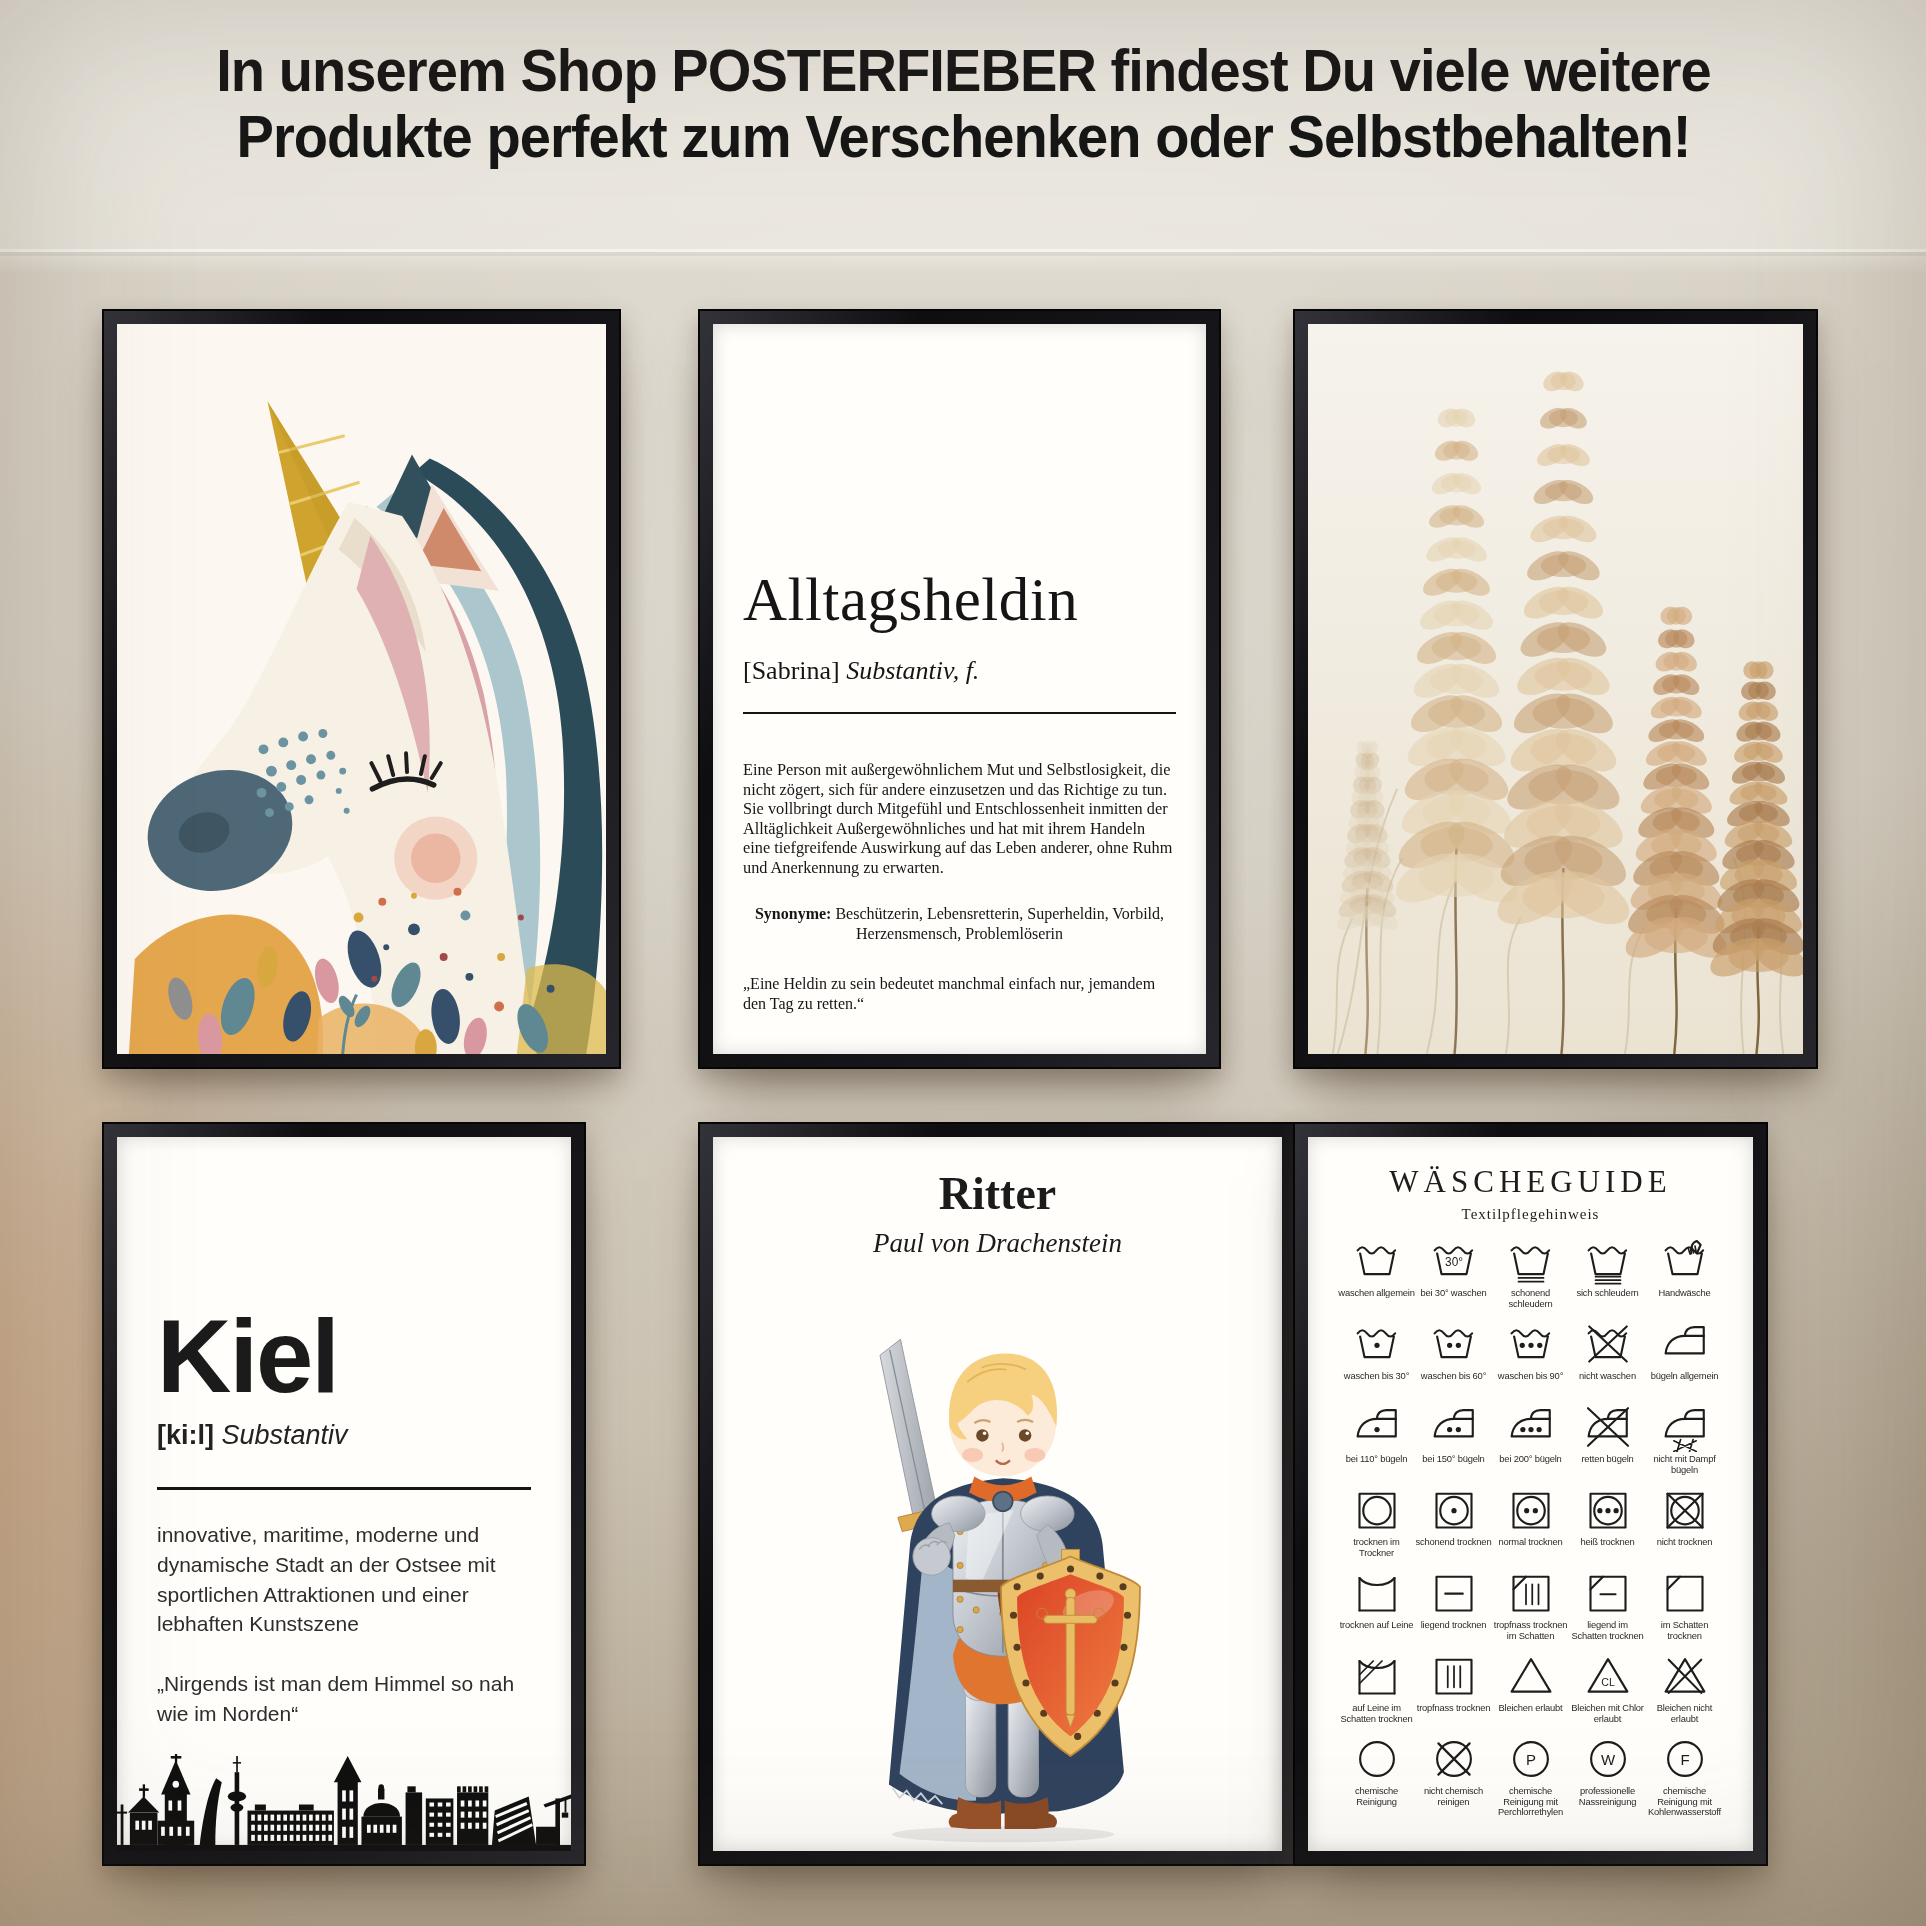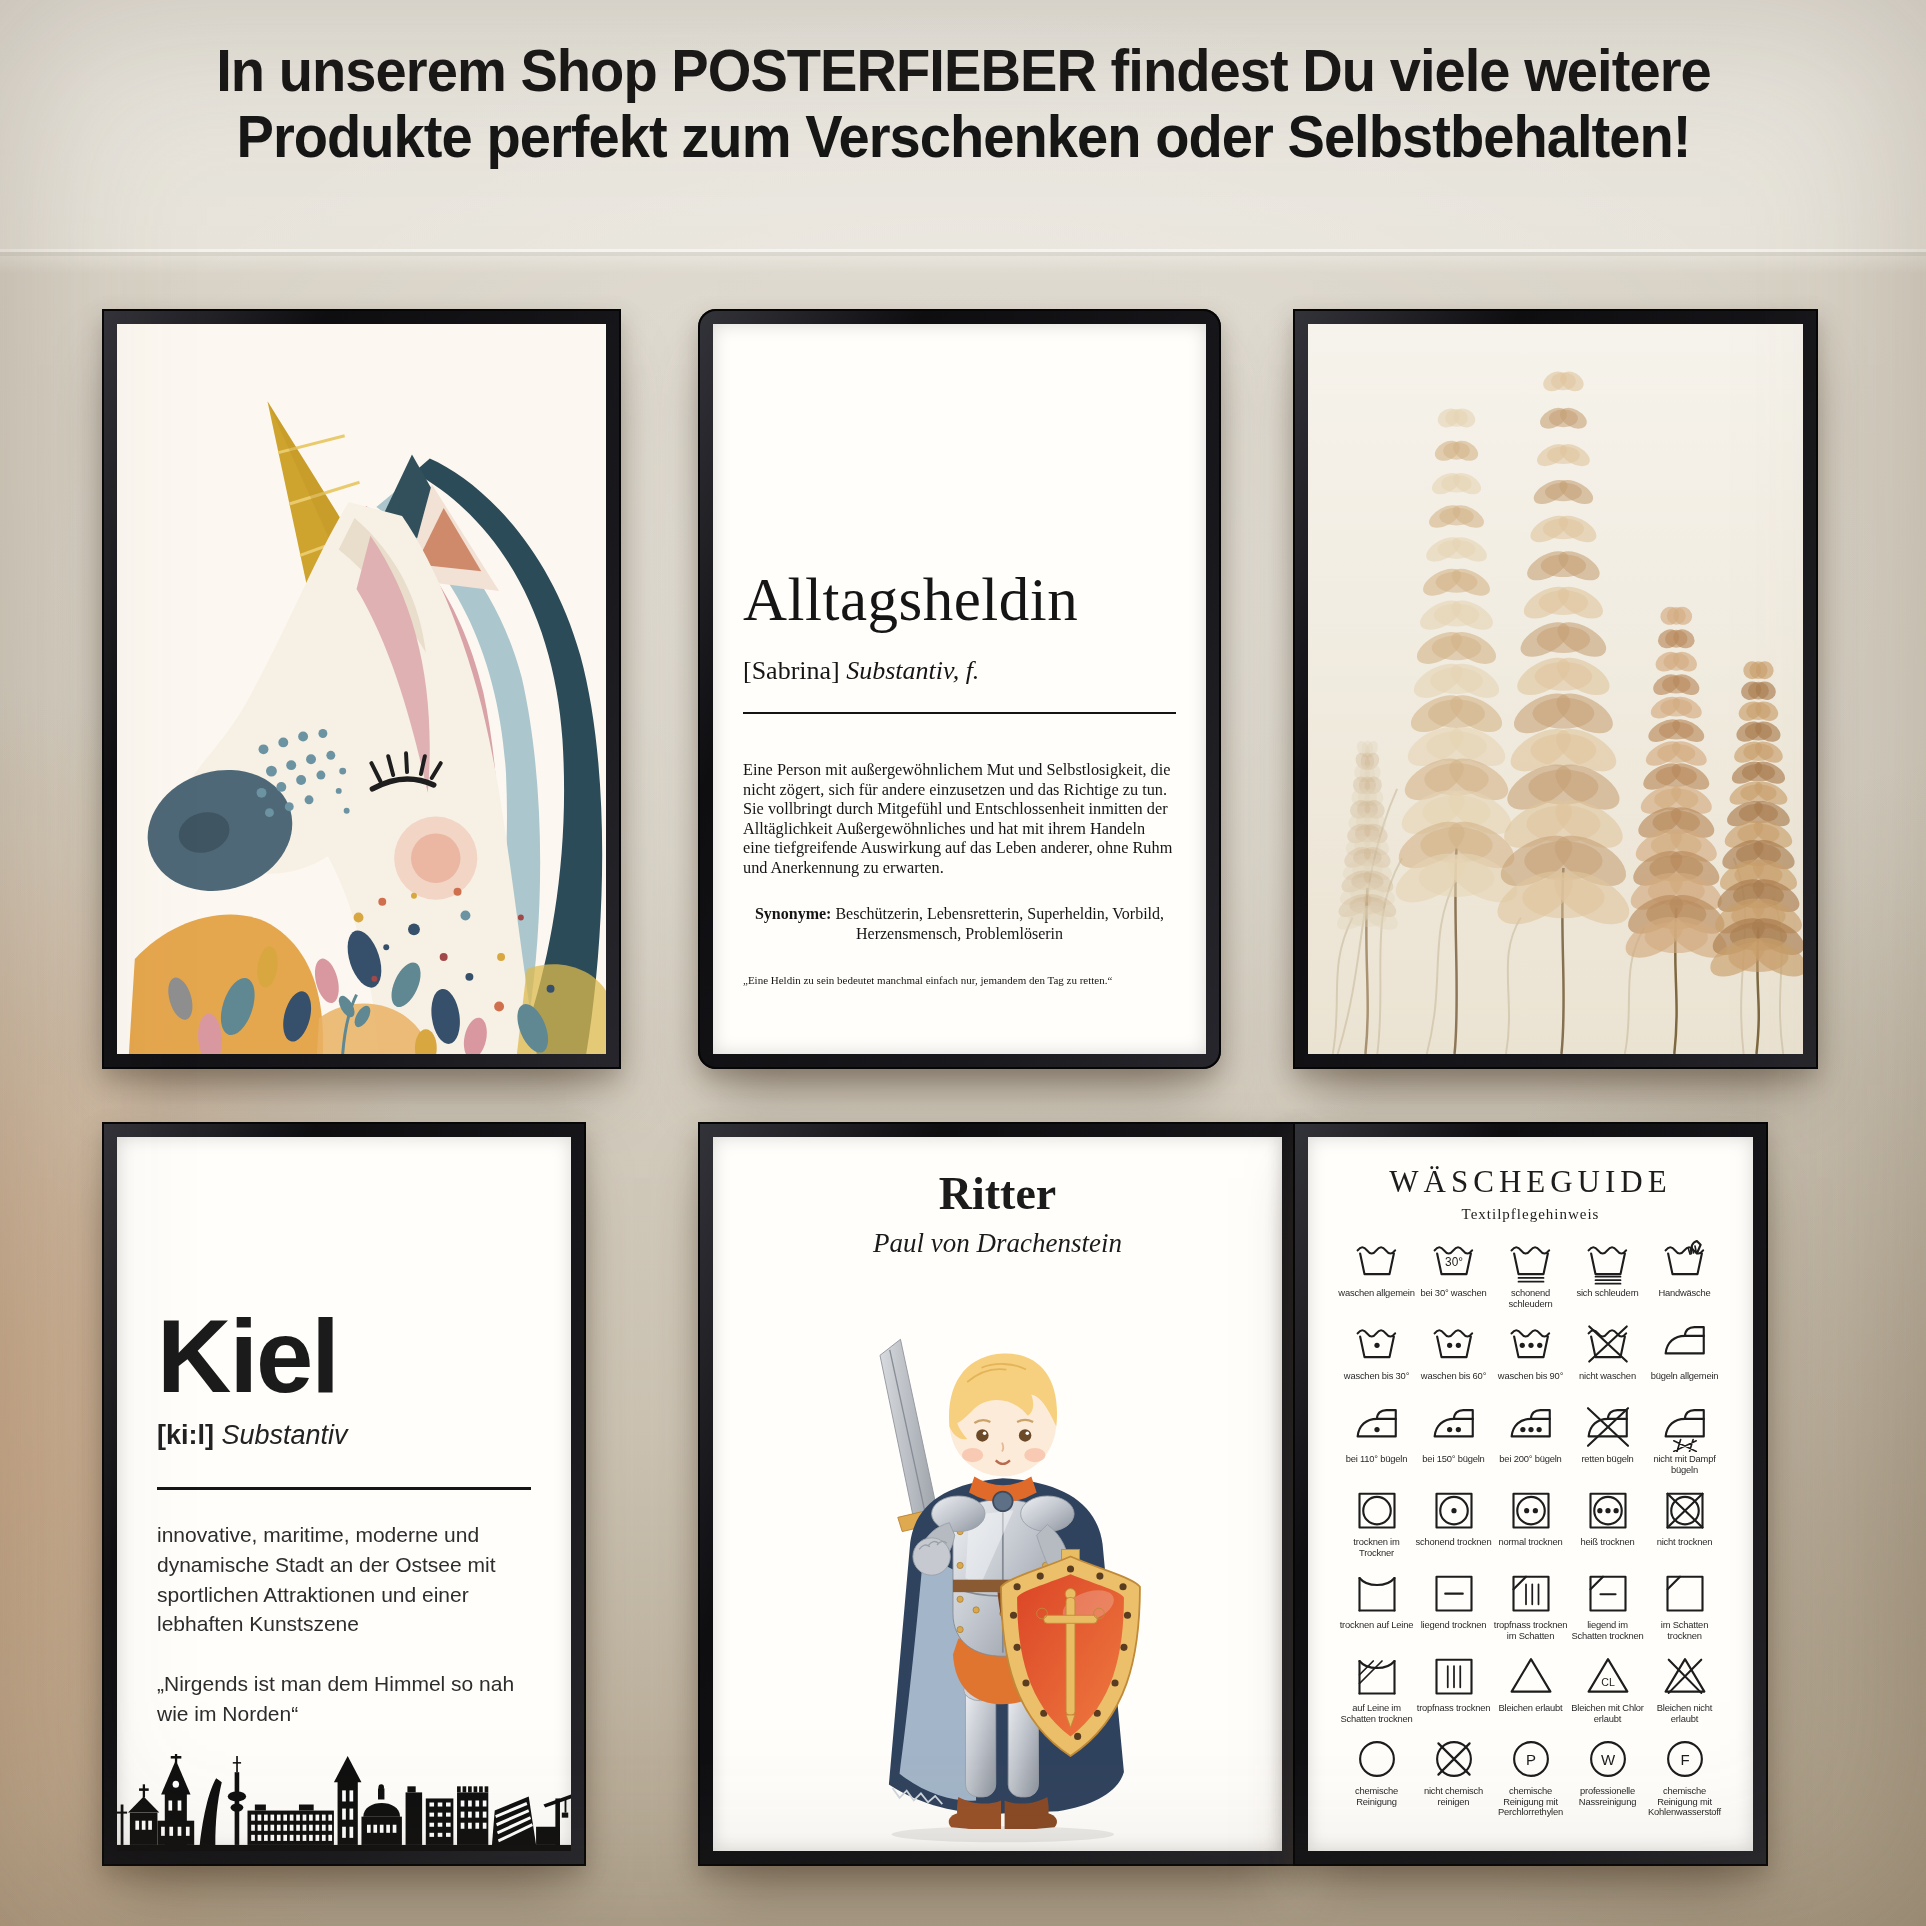--- a/index.html
+++ b/index.html
@@ -16,35 +16,35 @@
   
   .headline{position:absolute;top:38px;left:0;width:100%;text-align:center;color:#161616;
     font-weight:bold;font-size:59px;line-height:1.12;letter-spacing:-1px;transform:scaleX(.95);}
   
   .frame{position:absolute;box-sizing:border-box;padding:15px;
     background:linear-gradient(115deg,#33333a,#0e0e11 26%,#18181c 70%,#26262c);
     box-shadow:0 36px 57px -20px rgba(70,54,36,.52),0 10px 22px rgba(70,54,36,.28),inset 0 0 0 2px #060607;}
   .poster{position:relative;width:100%;height:100%;background:#fffefb;overflow:hidden;
     box-shadow:inset 0 0 18px rgba(0,0,0,.15);}
   .f1{left:102px;top:309px;width:519px;height:760px;}
-  .f2{left:698px;top:309px;width:523px;height:760px;border-radius:18px;}
+  .f2{left:698px;top:309px;width:523px;height:760px;}
   .f3{left:1293px;top:309px;width:525px;height:760px;}
   .f4{left:102px;top:1122px;width:484px;height:744px;}
   .f5{left:698px;top:1122px;width:599px;height:744px;}
   .f6{left:1293px;top:1122px;width:475px;height:744px;}
   .fillsvg{position:absolute;inset:0;width:100%;height:100%;display:block;}
   
   .poster-def{padding:0 30px;box-sizing:border-box;font-family:"Liberation Serif",serif;color:#151515;}
   .def-title{margin:244px 0 0;font-weight:400;font-size:61px;line-height:1.05;letter-spacing:0.5px;}
   .def-sub{margin-top:24px;font-size:26px;}
   .def-sub em{font-style:italic;}
   .rule{border:none;border-top:2.5px solid #141414;margin:26px 0 0;}
   .def-body{margin:46px 0 0;font-size:16.3px;line-height:1.2;text-align:left;}
   .def-syn{margin:27px 0 0;font-size:16px;line-height:1.25;text-align:center;}
-  .def-quote{margin:30px 0 0;font-size:11px;line-height:1.25;}
+  .def-quote{margin:30px 0 0;font-size:16px;line-height:1.25;}
   
   .poster-kiel{padding:0 40px;box-sizing:border-box;color:#1b1b1b;}
   .kiel-title{margin:168px 0 0;font-size:103px;font-weight:bold;letter-spacing:-2px;line-height:1;}
   .kiel-sub{margin-top:12px;font-size:27px;color:#222;}
   .kiel-sub .ph{font-weight:bold;}
   .kiel-sub em{font-style:italic;font-weight:400;}
   .kiel-rule{border:none;border-top:3px solid #161616;margin:36px 0 0;}
   .kiel-body{margin:30px 0 0;font-size:21px;line-height:1.42;color:#2d2d2d;}
   .kiel-quote{margin:30px 0 0;font-size:21px;line-height:1.42;color:#2d2d2d;}
   .skyline{position:absolute;left:0;right:0;bottom:0;height:97px;width:100%;display:block;}

